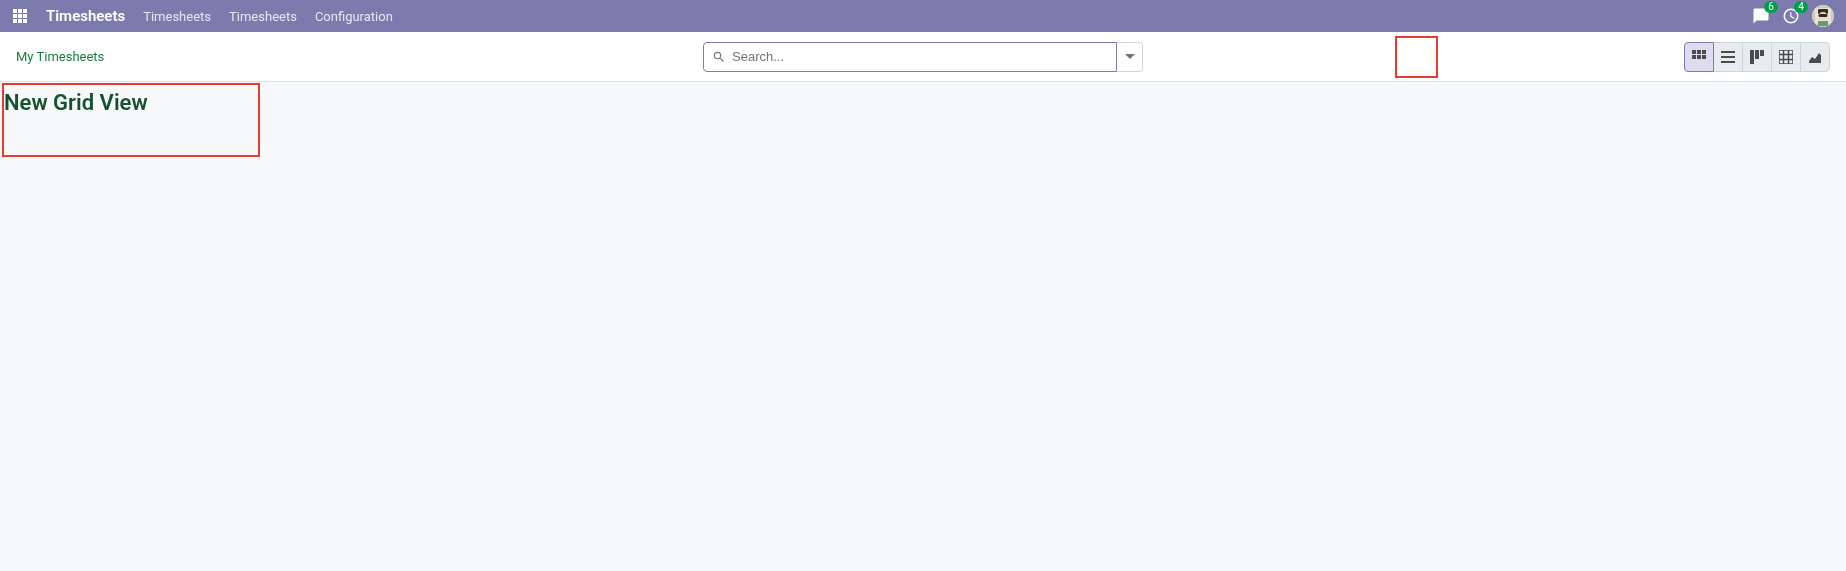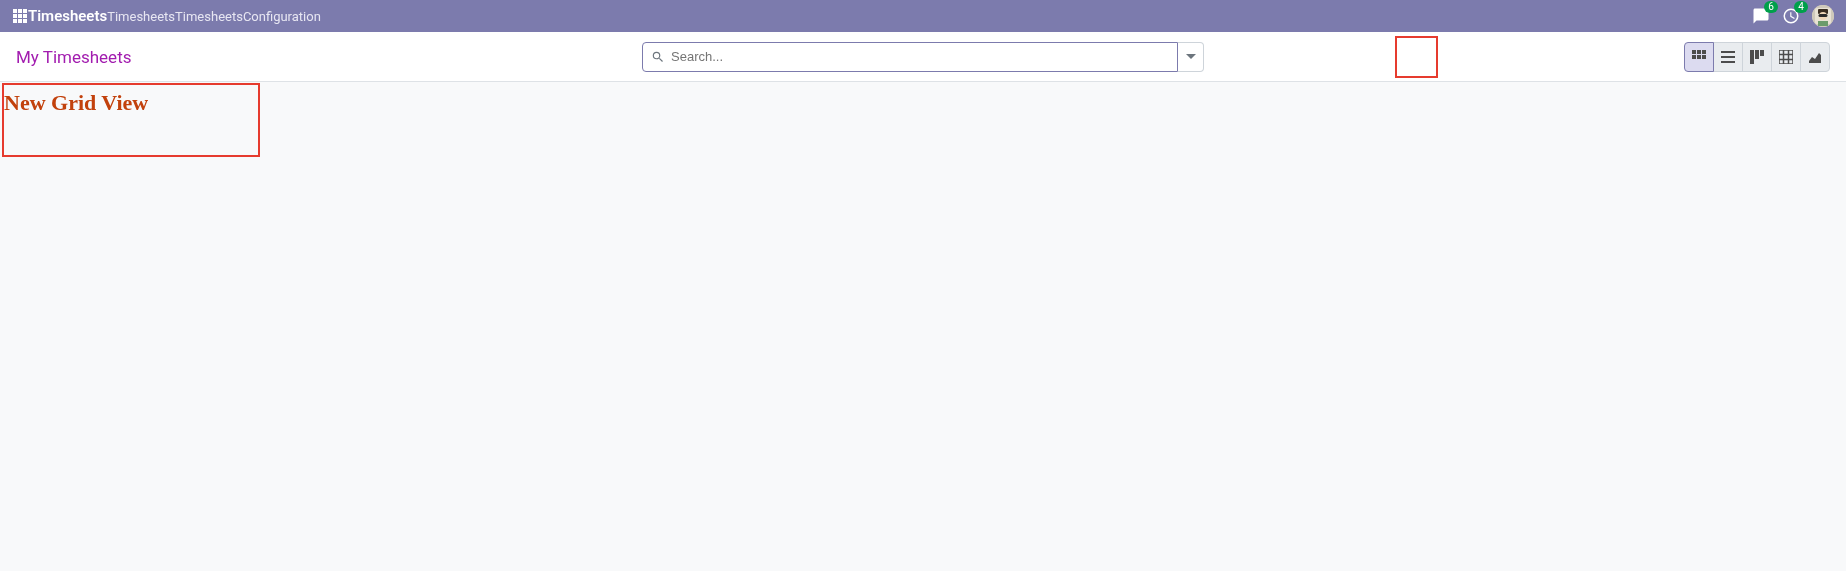--- a/index.html
+++ b/index.html
@@ -13,21 +13,21 @@
   
   .navbar {
     background: #7c7bad;
     height: 32px;
     display: flex;
     align-items: center;
     padding: 0 12px;
     color: #fff;
     justify-content: space-between;
   }
-  .nav-left { display: flex; align-items: center; }
+  .nav-left { display: flex; align-items: center; gap: 18px; }
   .nav-right { display: flex; align-items: center; gap: 12px; }
   .apps-icon { display: inline-flex; }
   .brand { font-weight: 600; font-size: 15px; cursor: pointer; }
   .nav-item { cursor: pointer; font-size: 13px; color: #e7e6f2; }
   .badge-wrap { position: relative; display: inline-flex; cursor: pointer; }
   .badge {
     position: absolute;
     top: -6px; right: -8px;
     background: #00a04a;
     color: #fff;
@@ -52,37 +52,37 @@
   .control-bar {
     background: #fff;
     border-bottom: 1px solid #dee2e6;
     padding: 10px 16px;
     display: flex;
     align-items: center;
     position: relative;
     height: 50px;
   }
   .breadcrumb-title {
-    font-size: 17px;
-    color: #a21caf;
+    font-size: 13px;
+    color: #15803d;
   }
   .search-wrap {
     position: absolute;
     left: 50%;
     transform: translateX(-50%);
     display: flex;
     align-items: center;
   }
   .search-box {
     display: flex;
     align-items: center;
     border: 1px solid #7c7bad;
     border-radius: 4px 0 0 4px;
     height: 30px;
-    width: 536px;
+    width: 414px;
     padding: 0 8px;
     background: #fff;
   }
   .search-box input {
     border: none;
     outline: none;
     flex: 1;
     font-size: 13px;
     margin-left: 6px;
     color: #495057;
@@ -133,23 +133,22 @@
   }
   .hl-grid-btn { top: 36px; left: 1395px; width: 43px; height: 42px; }
   .hl-new-grid { top: 83px; left: 2px; width: 258px; height: 74px; }
   
   .content {
     padding: 0;
   }
   .content-heading {
     font-size: 22px;
     font-weight: 600;
-    color: #c2410c;
+    color: #14532d;
     padding: 8px 4px 8px 4px;
-    font-family: Liberation Serif, serif;
   }
   .below-content { height: 410px; }
   svg { display: block; }
 </style>
 </head>
 <body>
 
 <div class="navbar">
   <div class="nav-left">
     <span class="apps-icon">

